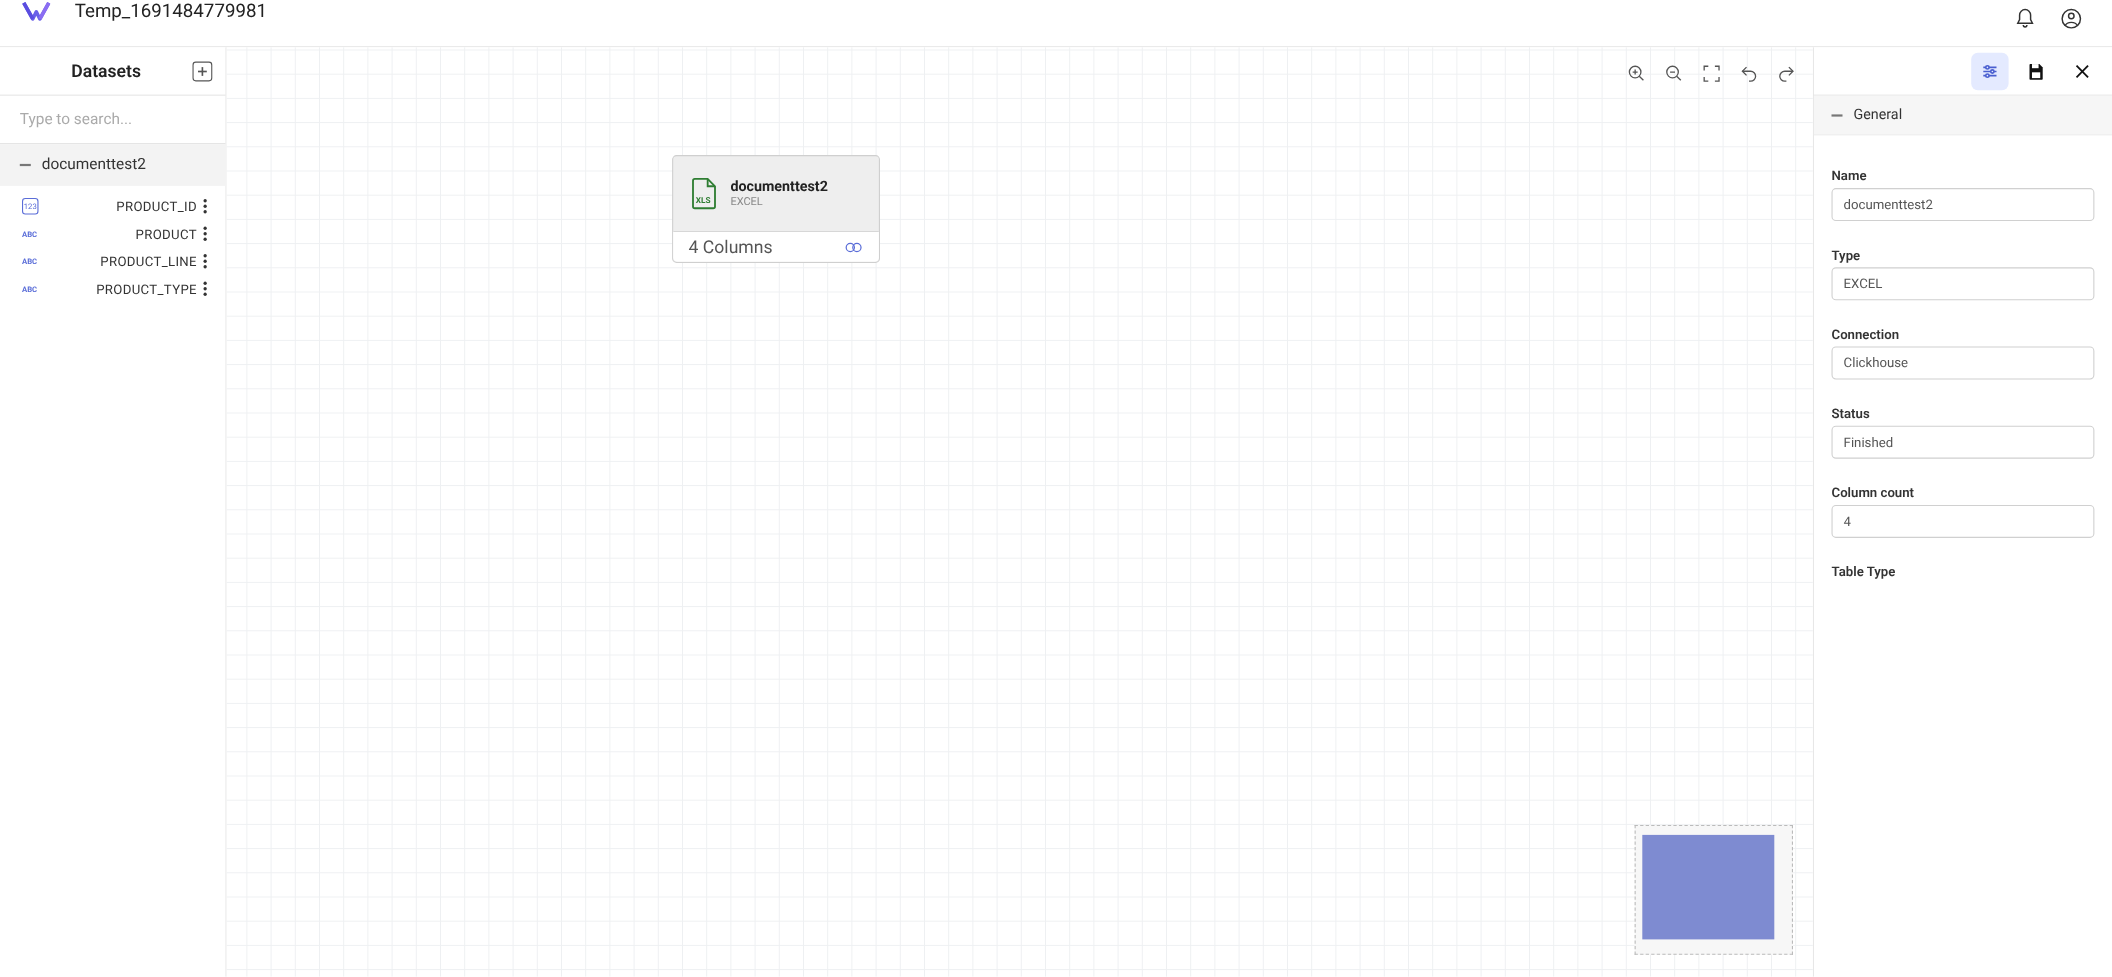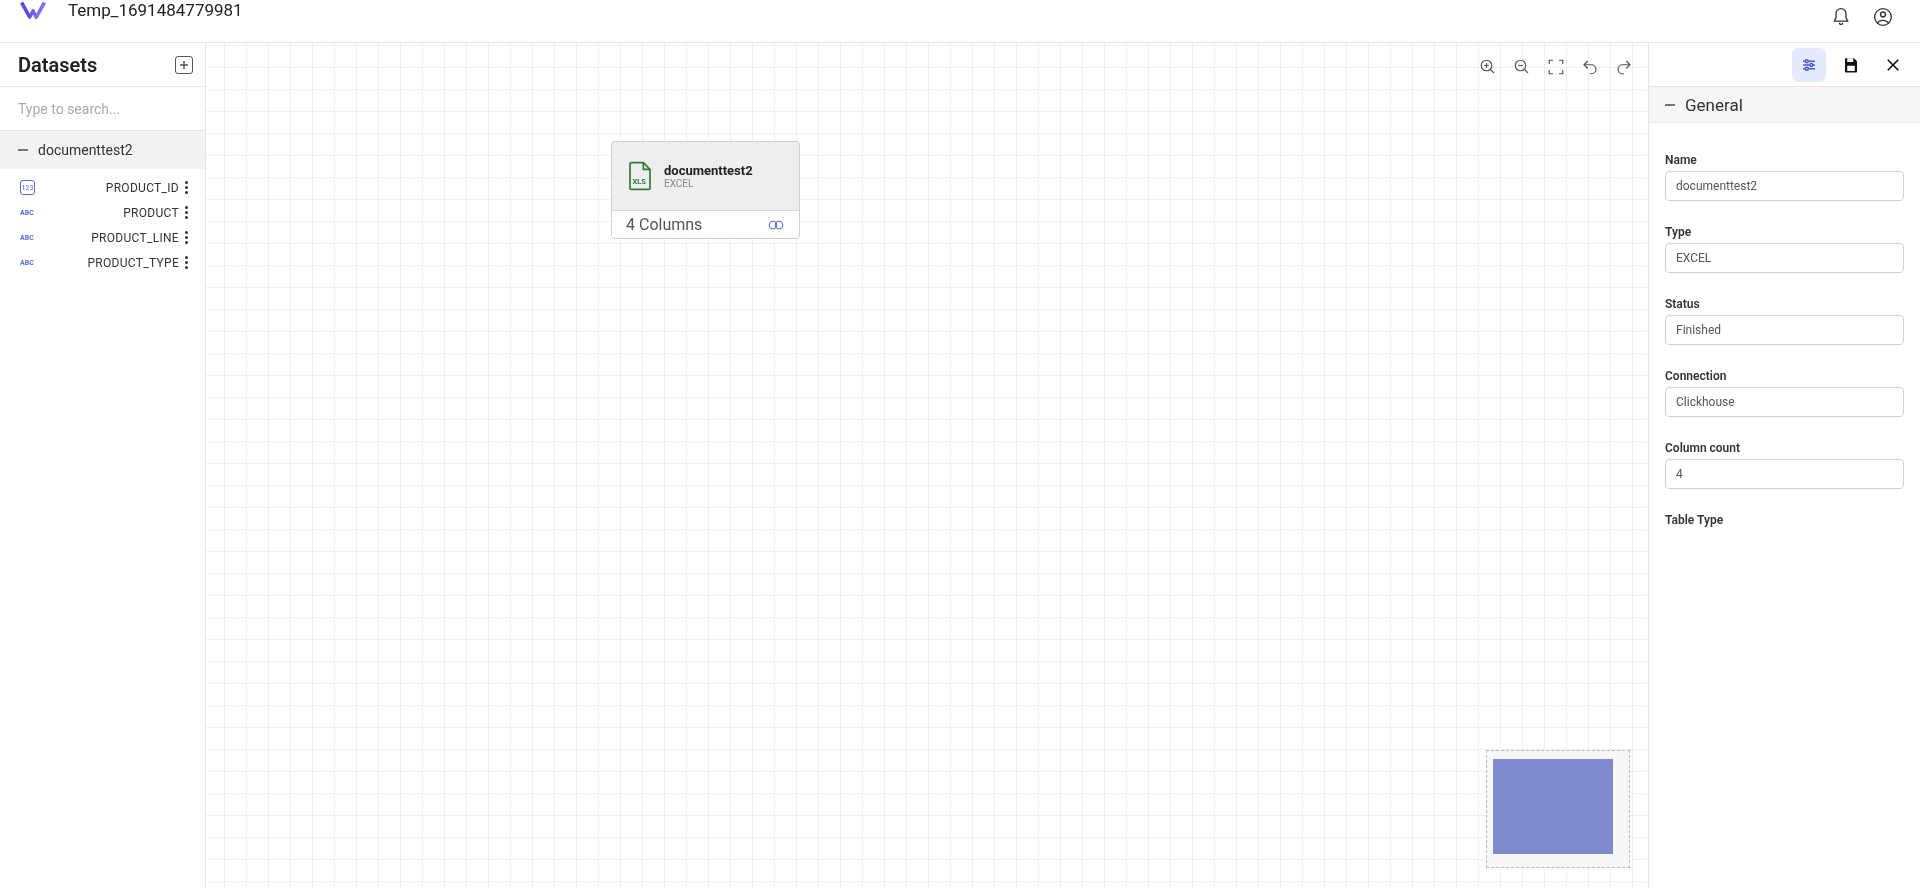--- a/index.html
+++ b/index.html
@@ -12,21 +12,21 @@
 .header-spacer { flex: 1; }
 .header-icon-btn { width: 34px; height: 34px; display: flex; align-items: center; justify-content: center; background: none; border: none; cursor: pointer; margin-left: 8px; }
 .header-icon-btn svg { width: 20px; height: 20px; stroke: #333; }
 
 
 .main { display: flex; height: 845px; }
 
 
 .sidebar { width: 206px; border-right: 1px solid #e5e5e5; display: flex; flex-direction: column; background:#fff; }
 .sidebar-header { height: 44px; border-bottom: 1px solid #e5e5e5; display: flex; align-items: center; padding: 0 12px 0 18px; }
-.sidebar-title { font-size: 20px; font-weight: 600; color: #222; flex: 1; }
+.sidebar-title { font-size: 16px; font-weight: 600; color: #222; flex: 1; text-align: center; }
 .add-btn { width: 18px; height: 18px; border: 1.5px solid #555; border-radius: 3px; display:flex; align-items:center; justify-content:center; background:none; cursor:pointer;}
 .add-btn svg { width: 10px; height: 10px; stroke:#555; }
 
 .search-row { height: 44px; border-bottom: 1px solid #e5e5e5; display:flex; align-items:center; padding: 0 12px 0 18px;}
 .search-input { flex:1; border:none; outline:none; font-size: 14px; color:#555; background:transparent; }
 .search-input::placeholder { color:#aaa; }
 .search-row svg { width:16px; height:16px; stroke:#333; }
 
 .dataset-row { height: 38px; background:#f3f3f3; display:flex; align-items:center; padding: 0 18px; font-size:14px; color:#333;}
 .dataset-row .minus { width:10px; height:2px; background:#777; margin-right:10px; }
@@ -59,21 +59,21 @@
 .minimap { position:absolute; right:18px; bottom:20px; width:144px; height:118px; border:1px dashed #bbb; background:#f7f7f7; padding:6px;}
 .minimap-rect { width:120px; height:95px; background:#7e8bd1; margin-top:2px;}
 
 
 .rpanel { width: 272px; border-left:1px solid #e5e5e5; background:#fff; display:flex; flex-direction:column;}
 .rpanel-toolbar { height:44px; border-bottom:1px solid #e5e5e5; display:flex; align-items:center; justify-content:flex-end; padding-right:10px; gap:8px;}
 .rp-btn { width:34px; height:34px; display:flex; align-items:center; justify-content:center; background:none; border:none; cursor:pointer; border-radius:6px;}
 .rp-btn.active { background:#e4eaff; }
 .rp-btn svg { width:18px; height:18px; }
 
-.section-head { height:36px; background:#f6f6f6; border-bottom:1px solid #eee; display:flex; align-items:center; padding:0 16px; font-size:17px; color:#333;}
+.section-head { height:36px; background:#f6f6f6; border-bottom:1px solid #eee; display:flex; align-items:center; padding:0 16px; font-size:13px; color:#333;}
 .section-head .minus { width:10px; height:2px; background:#777; margin-right:10px;}
 
 .form { padding: 6px 16px; }
 .field { margin-top: 24px; }
 .field-label { font-size:12px; font-weight:600; color:#333; margin-bottom:4px; display:block;}
 .field-input { width:100%; height:30px; border:1px solid #d0d0d0; border-radius:4px; padding:0 10px; font-size:12px; color:#555; background:#fff;}
 .field-input[readonly] { background:#fff; }
 .field-input.dim { background:#f5f5f5; color:#aaa; }
 .select-wrap { position:relative; }
 .select-wrap svg { position:absolute; right:10px; top:50%; transform:translateY(-50%); width:12px; height:12px; stroke:#aaa;}
@@ -269,28 +269,28 @@
     <div class="form">
       <div class="field">
         <label class="field-label">Name</label>
         <input class="field-input" value="documenttest2" style="">
       </div>
       <div class="field">
         <label class="field-label">Type</label>
         <input class="field-input" readonly="" value="EXCEL" style="">
       </div>
       <div class="field">
+        <label class="field-label">Connection</label>
+        <input class="field-input" readonly="" value="Clickhouse" style="">
+      </div>
+      <div class="field">
         <label class="field-label">Status</label>
         <input class="field-input" readonly="" value="Finished" style="">
       </div>
       <div class="field">
-        <label class="field-label">Connection</label>
-        <input class="field-input" readonly="" value="Clickhouse" style="">
-      </div>
-      <div class="field">
         <label class="field-label">Column count</label>
         <input class="field-input" readonly="" value="4" style="">
       </div>
       <div class="field">
         <label class="field-label">Table Type</label>
       </div>
     </div>
   </div>
 
 </div>

